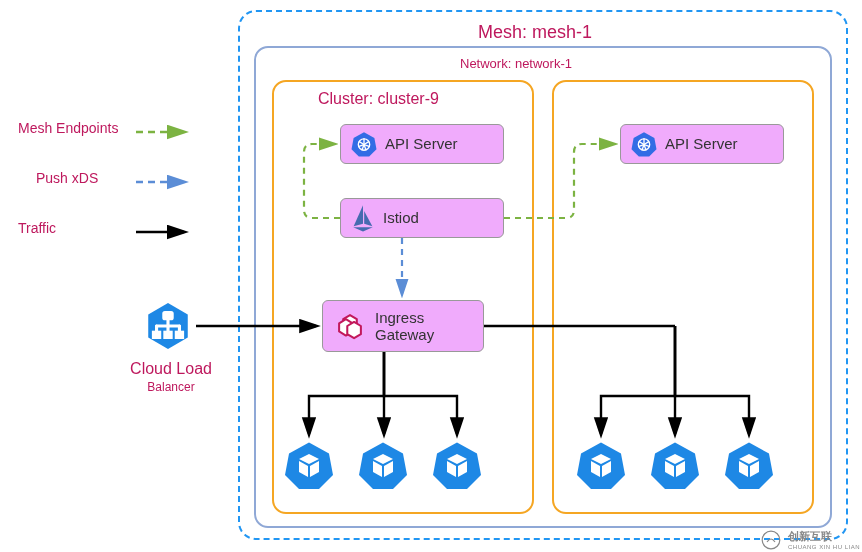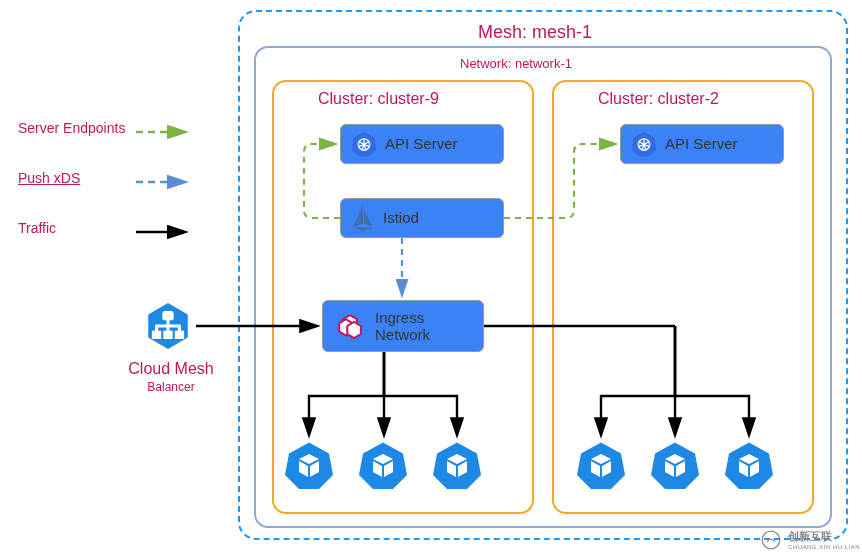--- a/index.html
+++ b/index.html
@@ -3,42 +3,42 @@
 <meta charset="utf-8">
 <style>
   * { box-sizing: border-box; margin: 0; padding: 0; }
   body { font-family: Arial, sans-serif; width: 862px; height: 552px; position: relative; background: #fff; }
   .canvas { position: absolute; inset: 0; }
   .label { position: absolute; font-size: 16px; color: #be185d; }
   .legend-label { font-size: 14px; }
   .mesh-box { position: absolute; border: 2.5px dashed #2196F3; border-radius: 18px; }
   .network-box { position: absolute; border: 2px solid #8FA8D6; border-radius: 14px; }
   .cluster-box { position: absolute; border: 2px solid #F5A623; border-radius: 14px; }
-  .component-box { position: absolute; border: 1.5px solid #999; border-radius: 6px; background: #3b82f6; display: flex; align-items: center; gap: 8px; padding: 4px 10px; }
+  .component-box { position: absolute; border: 1.5px solid #999; border-radius: 6px; background: #f0abfc; display: flex; align-items: center; gap: 8px; padding: 4px 10px; }
   .component-box.ingress { padding: 6px 10px; }
   .comp-text { font-size: 15px; color: #333; line-height: 1.15; }
   .arrow-svg { position: absolute; overflow: visible; }
   .watermark { position: absolute; right: 2px; bottom: 2px; font-size: 10px; color: #888; display:flex; align-items:center; gap:7px;}
 </style>
 </head>
 <body>
 
 <div class="canvas">
 
-  <div class="label legend-label" style="left:18px; top:120px;">Server Endpoints</div>
+  <div class="label legend-label" style="left:18px; top:120px;">Mesh Endpoints</div>
   <svg class="arrow-svg" style="left:136px; top:126px;" width="60" height="12">
     <defs>
         <marker id="ah-green" markerWidth="10" markerHeight="10" refX="7" refY="3" orient="auto">
           <path d="M0,0 L0,6 L9,3 z" fill="#7CB342"></path>
         </marker>
       </defs>
     <line x1="0" y1="6" x2="48" y2="6" stroke="#7CB342" stroke-width="2.5" stroke-dasharray="7,5" marker-end="url(#ah-green)"></line>
   </svg>
 
-  <div class="label legend-label" style="left:18px; top:170px;text-decoration:underline;">Push xDS</div>
+  <div class="label legend-label" style="left:36px; top:170px;">Push xDS</div>
   <svg class="arrow-svg" style="left:136px; top:176px;" width="60" height="12">
     <defs>
         <marker id="ah-blue" markerWidth="10" markerHeight="10" refX="7" refY="3" orient="auto">
           <path d="M0,0 L0,6 L9,3 z" fill="#5B8DD6"></path>
         </marker>
       </defs>
     <line x1="0" y1="6" x2="48" y2="6" stroke="#5B8DD6" stroke-width="2.5" stroke-dasharray="7,5" marker-end="url(#ah-blue)"></line>
   </svg>
 
   <div class="label legend-label" style="left:18px; top:220px;text-align:right;">Traffic</div>
@@ -54,21 +54,20 @@
   <div class="mesh-box" style="left:238px; top:10px; width:610px; height:530px;"></div>
   <div class="label" style="left:478px; top:22px; font-size:18px;">Mesh: mesh-1</div>
 
   <div class="network-box" style="left:254px; top:46px; width:578px; height:482px;"></div>
   <div class="label" style="left:460px; top:56px; font-size:13px;">Network: network-1</div>
 
   <div class="cluster-box" style="left:272px; top:80px; width:262px; height:434px;"></div>
   <div class="label" style="left:318px; top:90px; font-size:16px;">Cluster: cluster-9</div>
 
   <div class="cluster-box" style="left:552px; top:80px; width:262px; height:434px;"></div>
-  <div class="label" style="left:598px; top:90px; font-size:16px;">Cluster: cluster-2</div>
 
   <div class="component-box" style="left:340px; top:124px; width:164px; height:40px;">
     <svg width="26" height="26" viewBox="0 0 100 100">
       <polygon points="50,5 90,27 98,70 70,98 30,98 2,70 10,27" fill="#326CE5"></polygon>
       <circle cx="50" cy="52" r="22" fill="none" stroke="#fff" stroke-width="5"></circle>
       <g stroke="#fff" stroke-width="5">
           <line x1="50" y1="52" x2="50" y2="28"></line>
           <line x1="50" y1="52" x2="70" y2="40"></line>
           <line x1="50" y1="52" x2="72" y2="60"></line>
           <line x1="50" y1="52" x2="58" y2="74"></line>
@@ -109,39 +108,39 @@
   <div class="component-box ingress" style="left:322px; top:300px; width:162px; height:52px;">
     <svg width="34" height="34" viewBox="0 0 100 100">
       <g fill="none" stroke="#C2185B" stroke-width="6" stroke-linejoin="round">
         <path d="M30 30 L50 18 L70 30 L70 54 L50 66 L30 54 Z" fill="#fff"></path>
         <path d="M18 42 L38 30 L58 42 L58 66 L38 78 L18 66 Z" fill="#fff"></path>
         <path d="M42 50 L62 38 L82 50 L82 74 L62 86 L42 74 Z" fill="#fff"></path>
       </g>
     </svg>
     <div>
       <div class="comp-text">Ingress</div>
-      <div class="comp-text">Network</div>
+      <div class="comp-text">Gateway</div>
     </div>
   </div>
 
   <svg class="arrow-svg" style="left:142px; top:300px;" width="52" height="52" viewBox="0 0 100 100">
     <polygon points="50,6 88,28 88,72 50,94 12,72 12,28" fill="#1E88E5"></polygon>
     <g stroke="#fff" stroke-width="6" fill="none" stroke-linecap="round">
       <rect x="42" y="24" width="16" height="12" rx="2" fill="#fff"></rect>
       <line x1="50" y1="36" x2="50" y2="50"></line>
       <line x1="28" y1="50" x2="72" y2="50"></line>
       <line x1="28" y1="50" x2="28" y2="62"></line>
         <line x1="50" y1="50" x2="50" y2="62"></line>
         <line x1="72" y1="50" x2="72" y2="62"></line>
       <rect x="22" y="62" width="12" height="10" fill="#fff"></rect>
         <rect x="44" y="62" width="12" height="10" fill="#fff"></rect>
         <rect x="66" y="62" width="12" height="10" fill="#fff"></rect>
     </g>
   </svg>
-  <div class="label" style="left:126px; top:360px; font-size:16px; text-align:center; width:90px;">Cloud Mesh</div>
+  <div class="label" style="left:126px; top:360px; font-size:16px; text-align:center; width:90px;">Cloud Load</div>
   <div class="label" style="left:126px; top:380px; font-size:12px; text-align:center; width:90px;">Balancer</div>
 
   <svg class="arrow-svg" style="left:284px; top:440px;" width="50" height="50" viewBox="0 0 100 100">
       <polygon points="50,5 90,27 98,70 70,98 30,98 2,70 10,27" fill="#1E88E5"></polygon>
       <g fill="#fff">
         <path d="M30 38 L50 28 L70 38 L50 48 Z"></path>
         <path d="M30 42 L48 52 L48 74 L30 64 Z"></path>
         <path d="M52 52 L70 42 L70 64 L52 74 Z"></path>
       </g>
     </svg>

